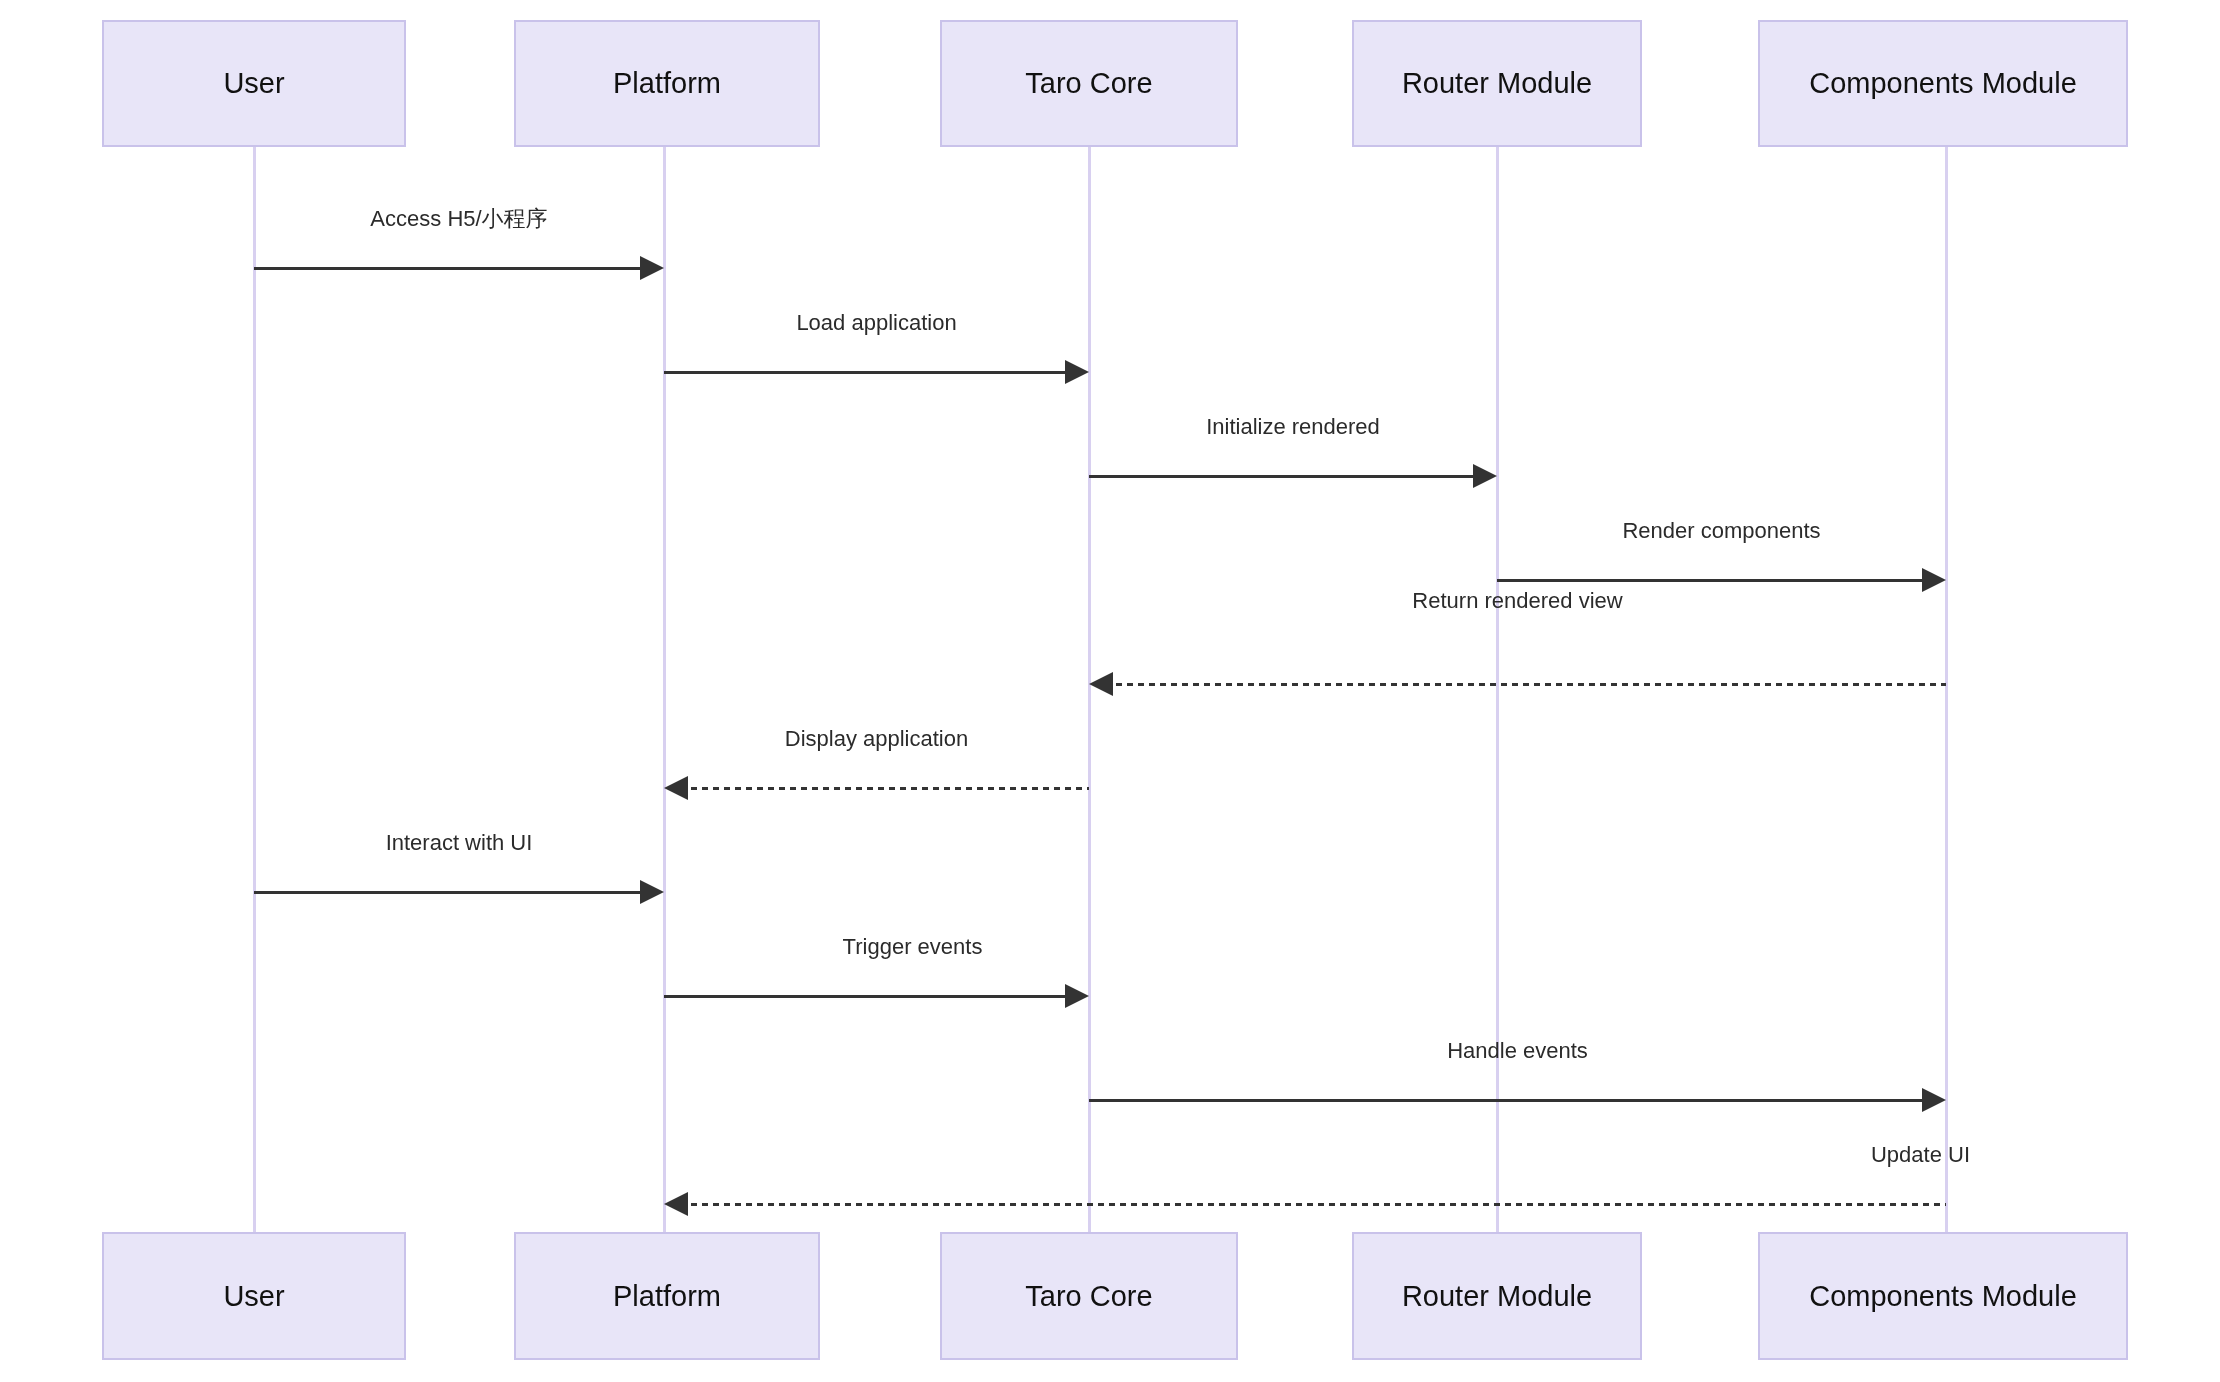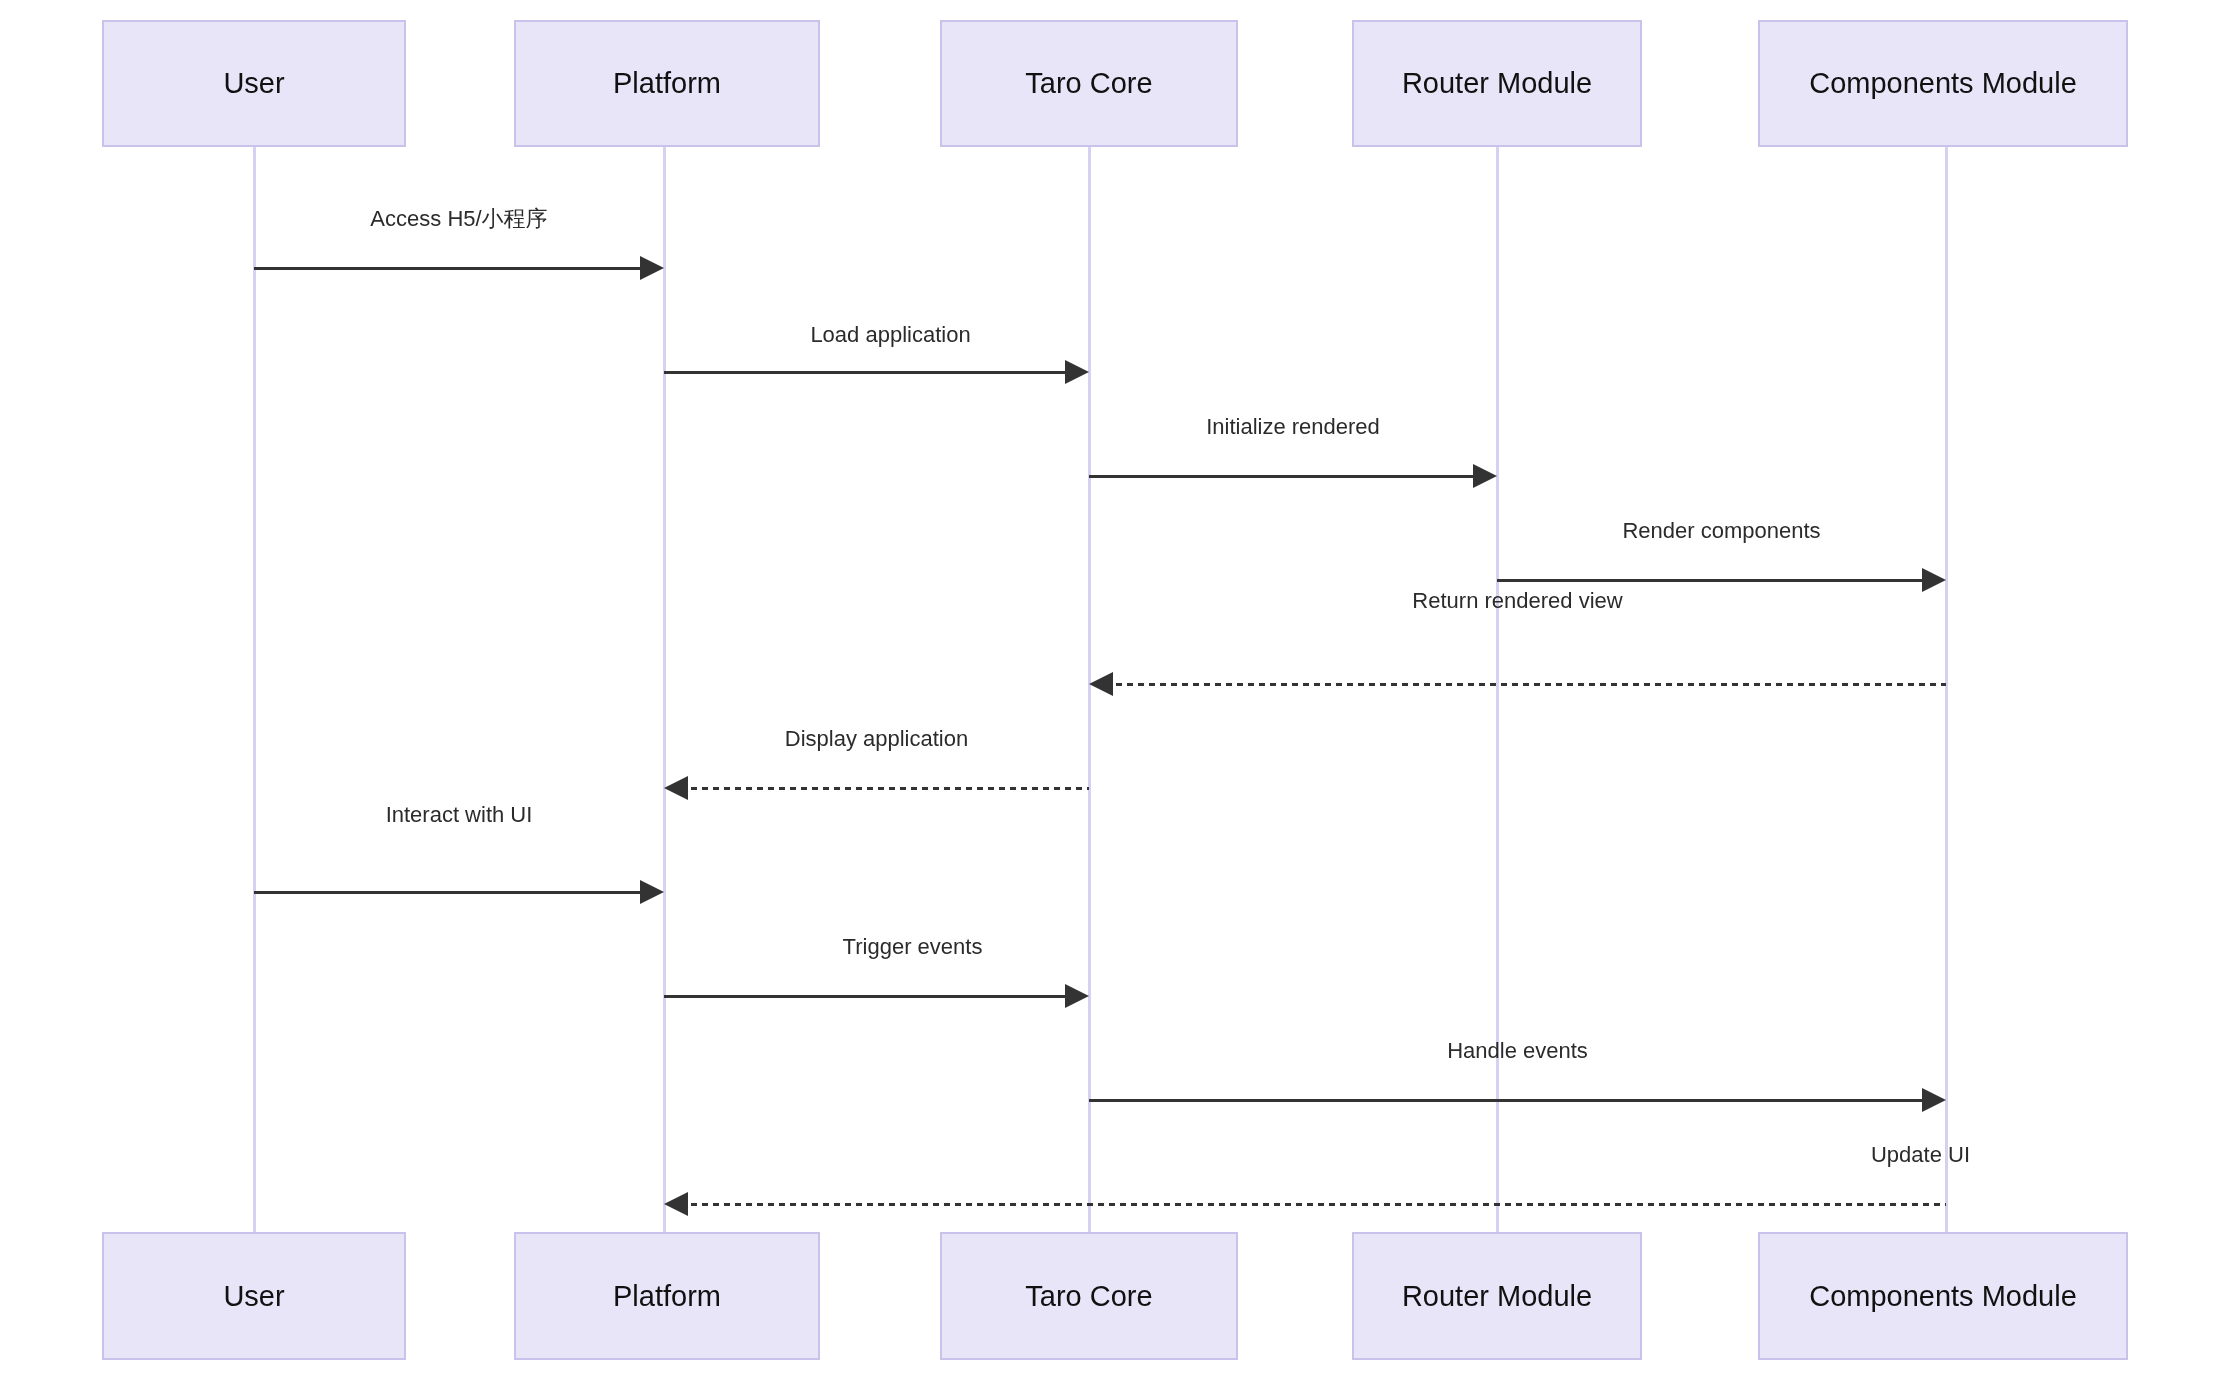--- a/index.html
+++ b/index.html
@@ -105,21 +105,21 @@
 
   
   <div class="message">
     <div class="msg-label" style="left:254px; top:198px; width:410px;">Access H5/小程序</div>
     <div class="msg-line solid" style="left:254px; top:266.5px; width:394px;"></div>
     <div class="arrowhead right" style="left:640px; top:256px;"></div>
   </div>
 
   
   <div class="message">
-    <div class="msg-label" style="left:664px; top:314px; width:425px;padding-left:14px;">Load application</div>
+    <div class="msg-label" style="left:664px; top:302px; width:425px;">Load application</div>
     <div class="msg-line solid" style="left:664px; top:370.5px; width:409px;"></div>
     <div class="arrowhead right" style="left:1065px; top:360px;"></div>
   </div>
 
   
   <div class="message">
     <div class="msg-label" style="left:1089px; top:406px; width:408px;">Initialize rendered</div>
     <div class="msg-line solid" style="left:1089px; top:474.5px; width:392px;"></div>
     <div class="arrowhead right" style="left:1473px; top:464px;"></div>
   </div>
@@ -140,21 +140,21 @@
 
   
   <div class="message">
     <div class="msg-label" style="left:664px; top:718px; width:425px;">Display application</div>
     <div class="msg-line dashed" style="left:680px; top:786.5px; width:409px;"></div>
     <div class="arrowhead left" style="left:664px; top:776px;"></div>
   </div>
 
   
   <div class="message">
-    <div class="msg-label" style="left:254px; top:794px; width:410px;">Interact with UI</div>
+    <div class="msg-label" style="left:254px; top:822px; width:410px;">Interact with UI</div>
     <div class="msg-line solid" style="left:254px; top:890.5px; width:394px;"></div>
     <div class="arrowhead right" style="left:640px; top:880px;"></div>
   </div>
 
   
   <div class="message">
     <div class="msg-label" style="left:664px; top:926px; width:425px;margin-left:36px;">Trigger events</div>
     <div class="msg-line solid" style="left:664px; top:994.5px; width:409px;"></div>
     <div class="arrowhead right" style="left:1065px; top:984px;"></div>
   </div>

